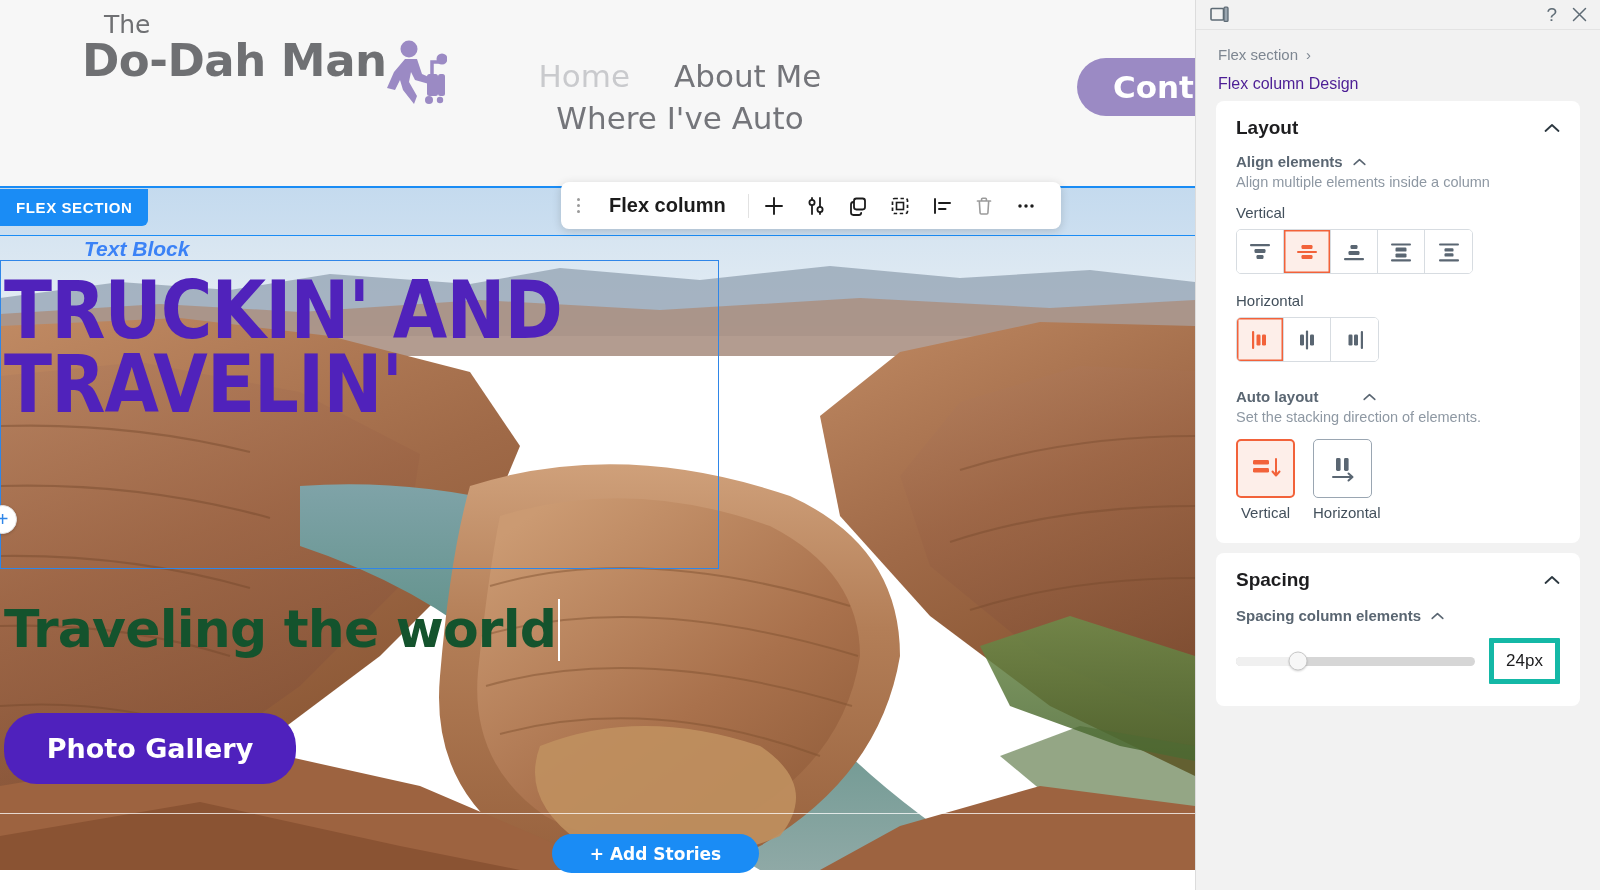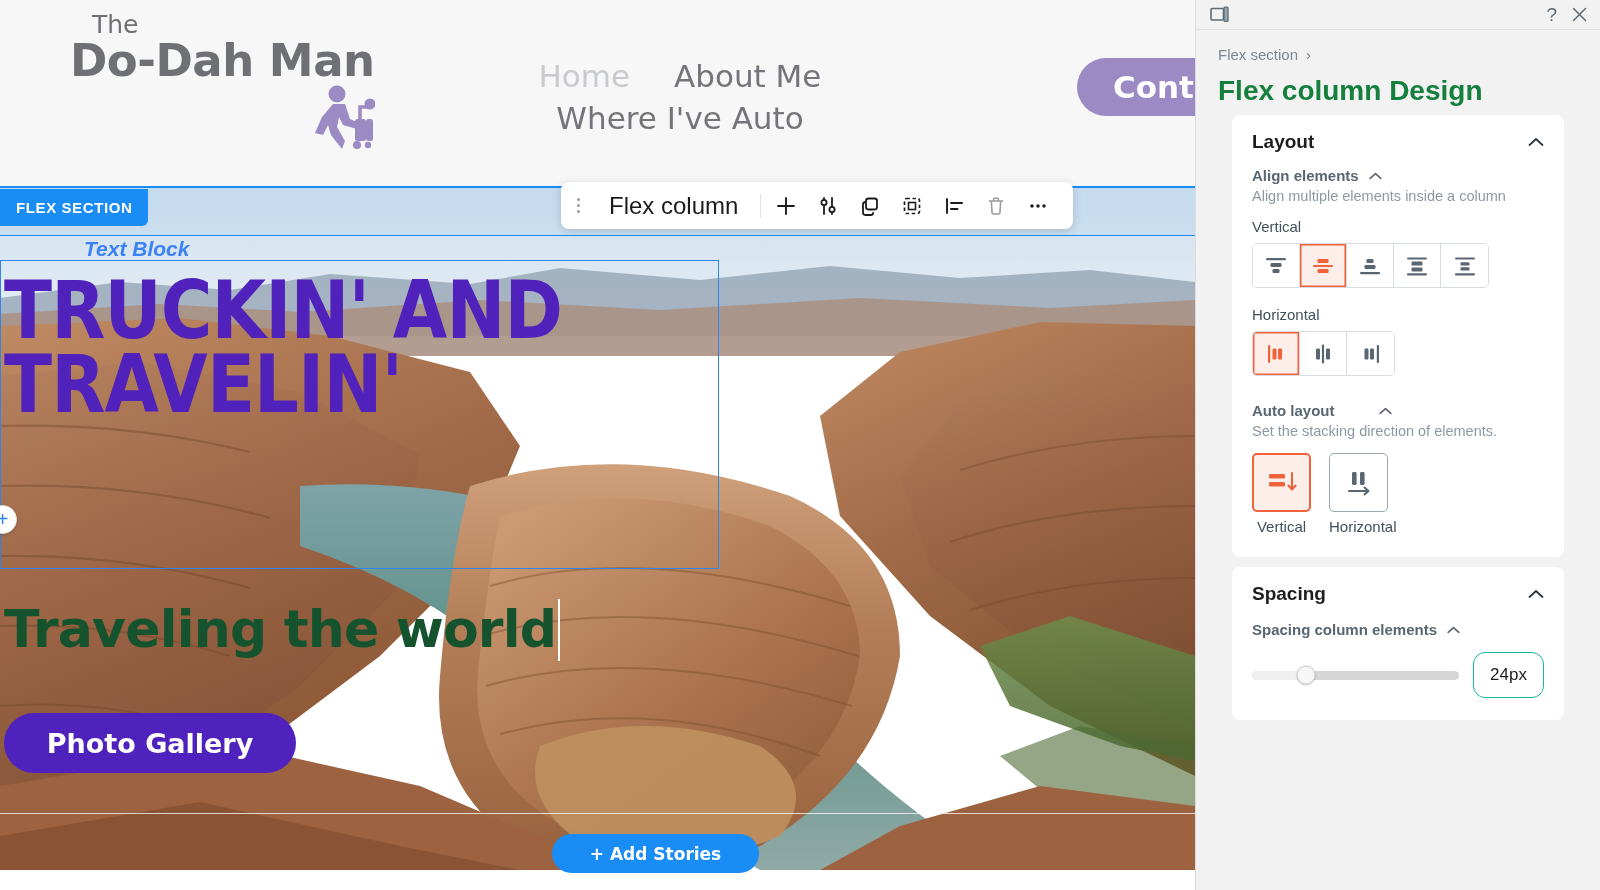--- a/index.html
+++ b/index.html
@@ -21,22 +21,22 @@
     overflow: hidden;
   }
 
   
   .site-header {
     position: absolute; left: 0; top: 0;
     width: 1195px; height: 186px;
     background: #f7f7f7;
   }
   .logo-wrap {
-    position: absolute; left: 70px; top: 38px;
-    display: flex; align-items: flex-end; flex-direction: column;
+    position: absolute; left: 82px; top: 38px;
+    display: flex; 
   }
   .logo-text { position: relative; line-height: 1; }
   .logo-the {
     position: absolute; left: 22px; top: -26px;
     font-size: 25px; color: #6f7073; font-weight: 400;
     font-family: "DejaVu Sans", sans-serif;
   }
   .logo-main {
     font-size: 45px; font-weight: 700; color: #6f7073;
     letter-spacing: -0.5px;
@@ -111,21 +111,21 @@
   }
   .caret {
     display: inline-block;
     width: 2px; height: 62px;
     background: #ffffff;
     vertical-align: -14px;
     margin-left: 2px;
   }
   .hero-cta {
     position: absolute; left: 4px; top: 527px;
-    width: 292px; height: 60px;
+    width: 292px; height: 71px;
     border-radius: 33px;
     background: #4f21bd;
     color: #ffffff;
     font-size: 27px; font-weight: 700;
     display: flex; align-items: center; justify-content: center;
     cursor: pointer;
     font-family: "DejaVu Sans", sans-serif;
   }
   .hero-divider {
     position: absolute; left: 0; top: 627px;
@@ -200,24 +200,25 @@
     display: flex; align-items: center; justify-content: center;
     cursor: grab;
   }
   .tb-grip span {
     display: block; width: 3px; height: 3px;
     border-radius: 50%; background: #9a9a9a;
     margin: 1.5px 0;
   }
   .tb-grip-inner { display: flex; flex-direction: column; }
   .tb-name {
-    font-size: 24px; color: #1c1c1c;
+    font-size: 20px; color: #1c1c1c;
     padding: 0 18px 0 22px;
     white-space: nowrap;
     cursor: pointer;
+    font-weight: bold;
   }
   .tb-sep { width: 1px; height: 24px; background: #e2e2e2; margin: 0 4px; }
   .tb-btn {
     width: 42px; height: 40px;
     display: flex; align-items: center; justify-content: center;
     border-radius: 6px;
     cursor: pointer;
   }
 
   
@@ -257,24 +258,24 @@
   .help-mark { font-size: 19px; color: #5e6b75; line-height: 1; }
 
   .panel-head { padding: 16px 22px 8px 22px; }
   .breadcrumb {
     display: flex; align-items: center; gap: 8px;
     font-size: 15px; color: #7d8691;
     cursor: pointer;
     margin-bottom: 12px;
   }
   .panel-title {
-    font-size: 28px; font-weight: 700; color: #15803d;
-  }
-
-  .panel-body { flex: 1; overflow: hidden; padding: 0 36px; }
+    font-size: 16px; font-weight: 400; color: #4c1d95;
+  }
+
+  .panel-body { flex: 1; overflow: hidden; padding: 0 20px; }
 
   .card {
     background: #ffffff;
     border-radius: 8px;
     margin-bottom: 10px;
     padding: 16px 20px 22px 20px;
   }
   .card-head {
     display: flex; align-items: center; justify-content: space-between;
     cursor: pointer;
@@ -358,22 +359,22 @@
     transform: translate(-50%, -50%);
     width: 19px; height: 19px;
     border-radius: 50%;
     background: #f7f7f7;
     border: 1px solid #c8c8c8;
     box-shadow: 0 1px 2px rgba(0,0,0,0.15);
     cursor: grab;
   }
   .spacing-input {
     width: 71px; height: 46px;
-    border: 1px solid #14b8a6;
-    border-radius: 12px;
+    border: 5px solid #14b8a6;
+    border-radius: 1px;
     background: #ffffff;
     display: flex; align-items: center; justify-content: center;
     font-size: 17px; color: #1d1d1f;
     cursor: text;
   }
   .chev { display: inline-flex; }
 </style>
 </head>
 <body>
 

